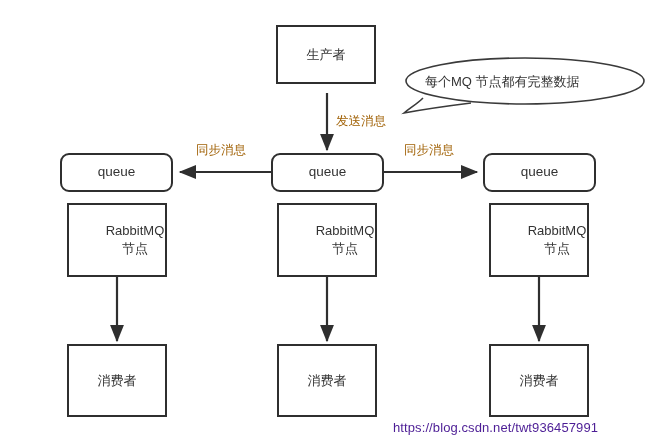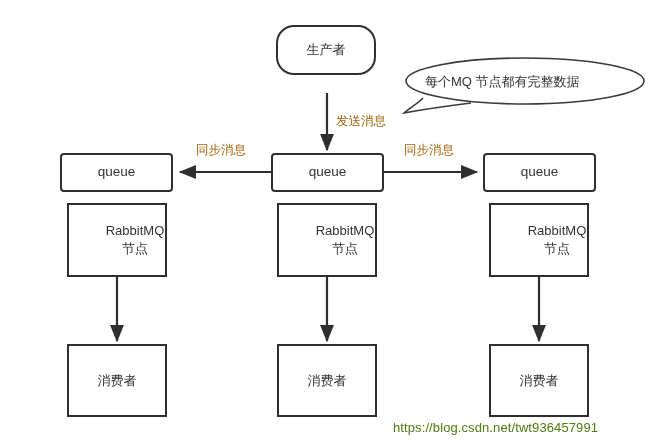--- a/index.html
+++ b/index.html
@@ -28,39 +28,39 @@
     background: #ffffff;
     display: flex;
     align-items: center;
     justify-content: center;
     text-align: center;
     color: #333333;
     font-size: 13px;
     line-height: 1.35;
   }
   .queue-box {
-    border-radius: 4px;
+    border-radius: 9px;
     font-size: 13.5px;
   }
   .edge-label {
     position: absolute;
     color: #a16207;
     font-size: 12.5px;
     white-space: nowrap;
     background: transparent;
   }
   .bubble-text {
     position: absolute;
     color: #333333;
     font-size: 13px;
     white-space: nowrap;
   }
   .watermark {
     position: absolute;
-    color: #4d7c0f;
+    color: #4c1d95;
     font-size: 13px;
     white-space: nowrap;
     letter-spacing: 0.1px;
   }
   .twoline {
     display: block;
     padding-left: 36px;
   }
 </style>
 </head>
@@ -83,21 +83,21 @@
 
   <line x1="327" y1="277" x2="327" y2="341" stroke="#2f2f2f" stroke-width="2.2" marker-end="url(#arrowhead)"></line>
 
   <line x1="539" y1="277" x2="539" y2="341" stroke="#2f2f2f" stroke-width="2.2" marker-end="url(#arrowhead)"></line>
 
   <ellipse cx="525" cy="81" rx="119" ry="23" fill="#ffffff" stroke="#3a3a3a" stroke-width="1.6"></ellipse>
 
   <path d="M 423 98 C 417 104, 410 108, 404 113 C 420 110, 447 106, 471 103" fill="#ffffff" stroke="#3a3a3a" stroke-width="1.6"></path>
 </svg>
 
-<div class="node-box" style="left:276px; top:25px; width:100px; height:50px;border-radius:18px;">
+<div class="node-box" style="left:276px; top:25px; width:100px; height:59px;">
   <span>生产者</span>
 </div>
 
 <div class="bubble-text" style="left:425px; top:73px;">每个MQ 节点都有完整数据</div>
 
 <div class="edge-label" style="left:336px; top:113px;">发送消息</div>
 <div class="edge-label" style="left:196px; top:142px;">同步消息</div>
 <div class="edge-label" style="left:404px; top:142px;">同步消息</div>
 
 <div class="node-box queue-box" style="left:60px; top:153px; width:113px; height:39px;">

